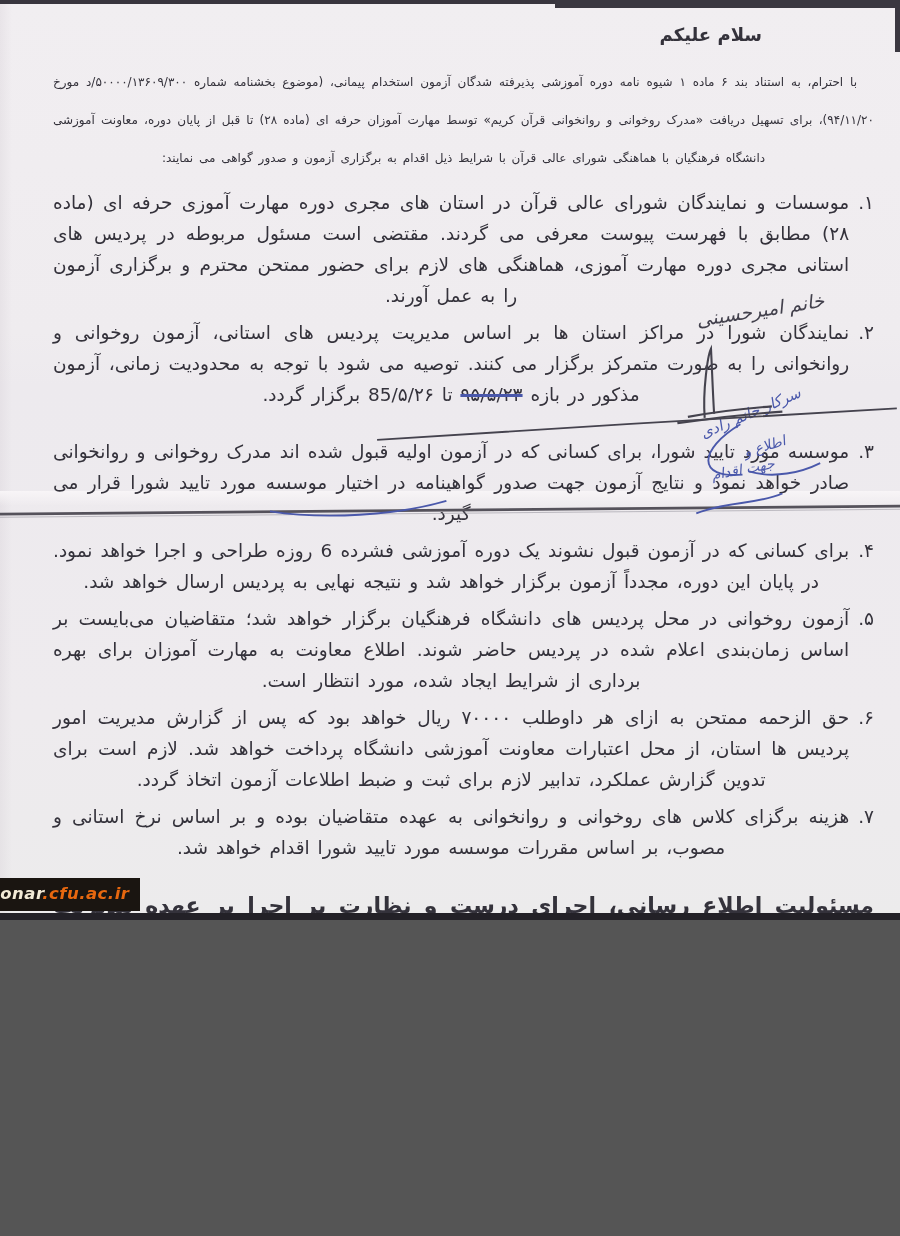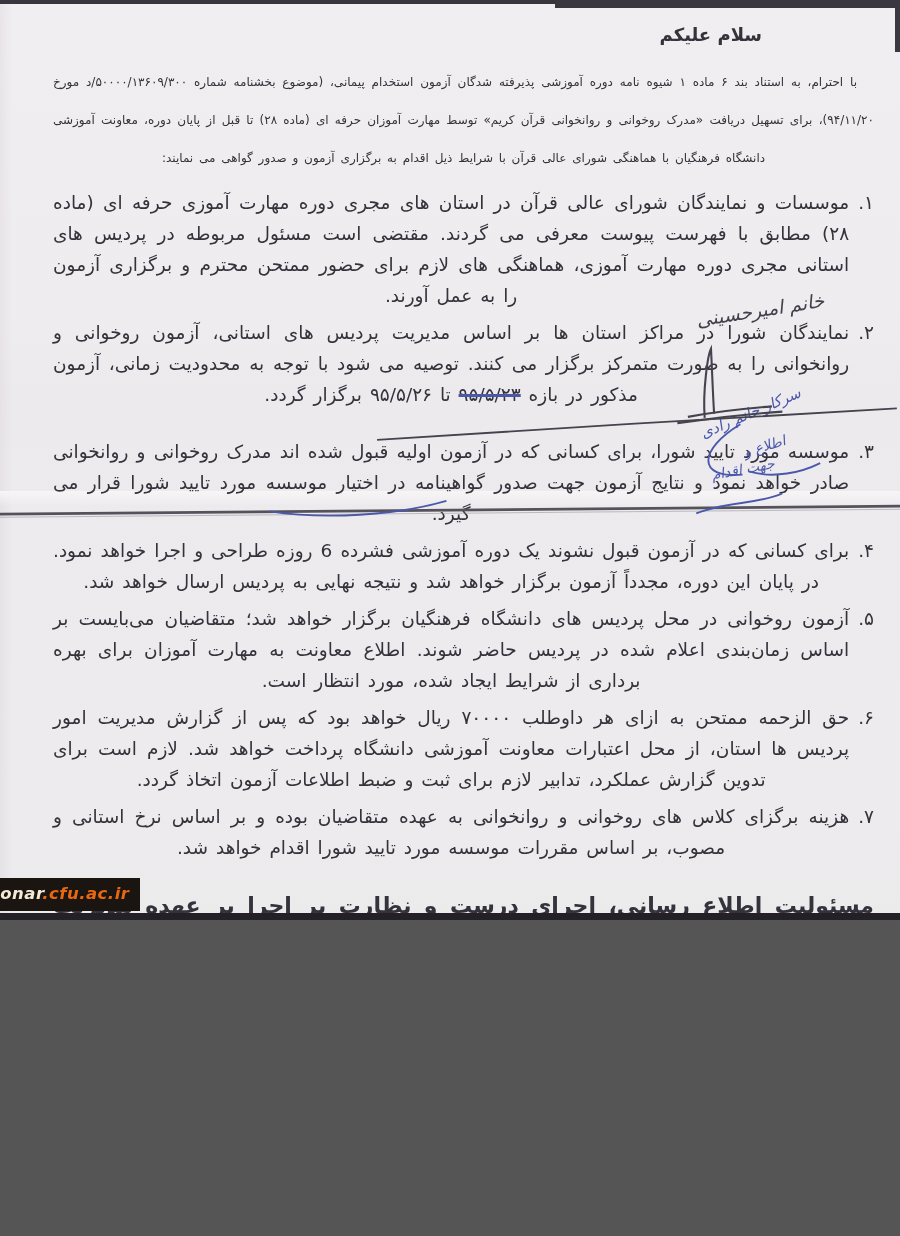--- a/index.html
+++ b/index.html
@@ -71,21 +71,21 @@
 
     <p class="intro">با احترام، به استناد بند ۶ ماده ۱ شیوه نامه دوره آموزشی پذیرفته شدگان آزمون استخدام پیمانی، (موضوع بخشنامه شماره ۵۰۰۰۰/۱۳۶۰۹/۳۰۰/د مورخ ۹۴/۱۱/۲۰)، برای تسهیل دریافت «مدرک روخوانی و روانخوانی قرآن کریم» توسط مهارت آموزان حرفه ای (ماده ۲۸) تا قبل از پایان دوره، معاونت آموزشی دانشگاه فرهنگیان با هماهنگی شورای عالی قرآن با شرایط ذیل اقدام به برگزاری آزمون و صدور گواهی می نمایند:</p>
 
     <div class="list">
       <div class="item">
         <span class="num">۱.</span>
         <span class="txt">موسسات و نمایندگان شورای عالی قرآن در استان های مجری دوره مهارت آموزی حرفه ای (ماده ۲۸) مطابق با فهرست پیوست معرفی می گردند. مقتضی است مسئول مربوطه در پردیس های استانی مجری دوره مهارت آموزی، هماهنگی های لازم برای حضور ممتحن محترم و برگزاری آزمون را به عمل آورند.</span>
       </div>
       <div class="item">
         <span class="num">۲.</span>
-        <span class="txt"><span>نمایندگان شورا در مراکز استان ها بر اساس مدیریت پردیس های استانی، آزمون روخوانی و روانخوانی را به صورت متمرکز برگزار می کنند. توصیه می شود با توجه به محدودیت زمانی، آزمون مذکور در بازه </span><span class="struck">۹۵/۵/۲۳</span><span> تا ۹۵/۵/۲۶ برگزار گردد.</span></span>
+        <span class="txt"><span>نمایندگان شورا در مراکز استان ها بر اساس مدیریت پردیس های استانی، آزمون روخوانی و روانخوانی را به صورت متمرکز برگزار می کنند. توصیه می شود با توجه به محدودیت زمانی، آزمون مذکور در بازه </span><span class="struck">۹۵/۵/۲۳</span><span> تا 85/۵/۲۶ برگزار گردد.</span></span>
       </div>
     </div>
 
     <div class="list list2">
       <div class="item">
         <span class="num">۳.</span>
         <span class="txt">موسسه مورد تایید شورا، برای کسانی که در آزمون اولیه قبول شده اند مدرک روخوانی و روانخوانی صادر خواهد نمود و نتایج آزمون جهت صدور گواهینامه در اختیار موسسه مورد تایید شورا قرار می گیرد.</span>
       </div>
       <div class="item">
         <span class="num">۴.</span>

